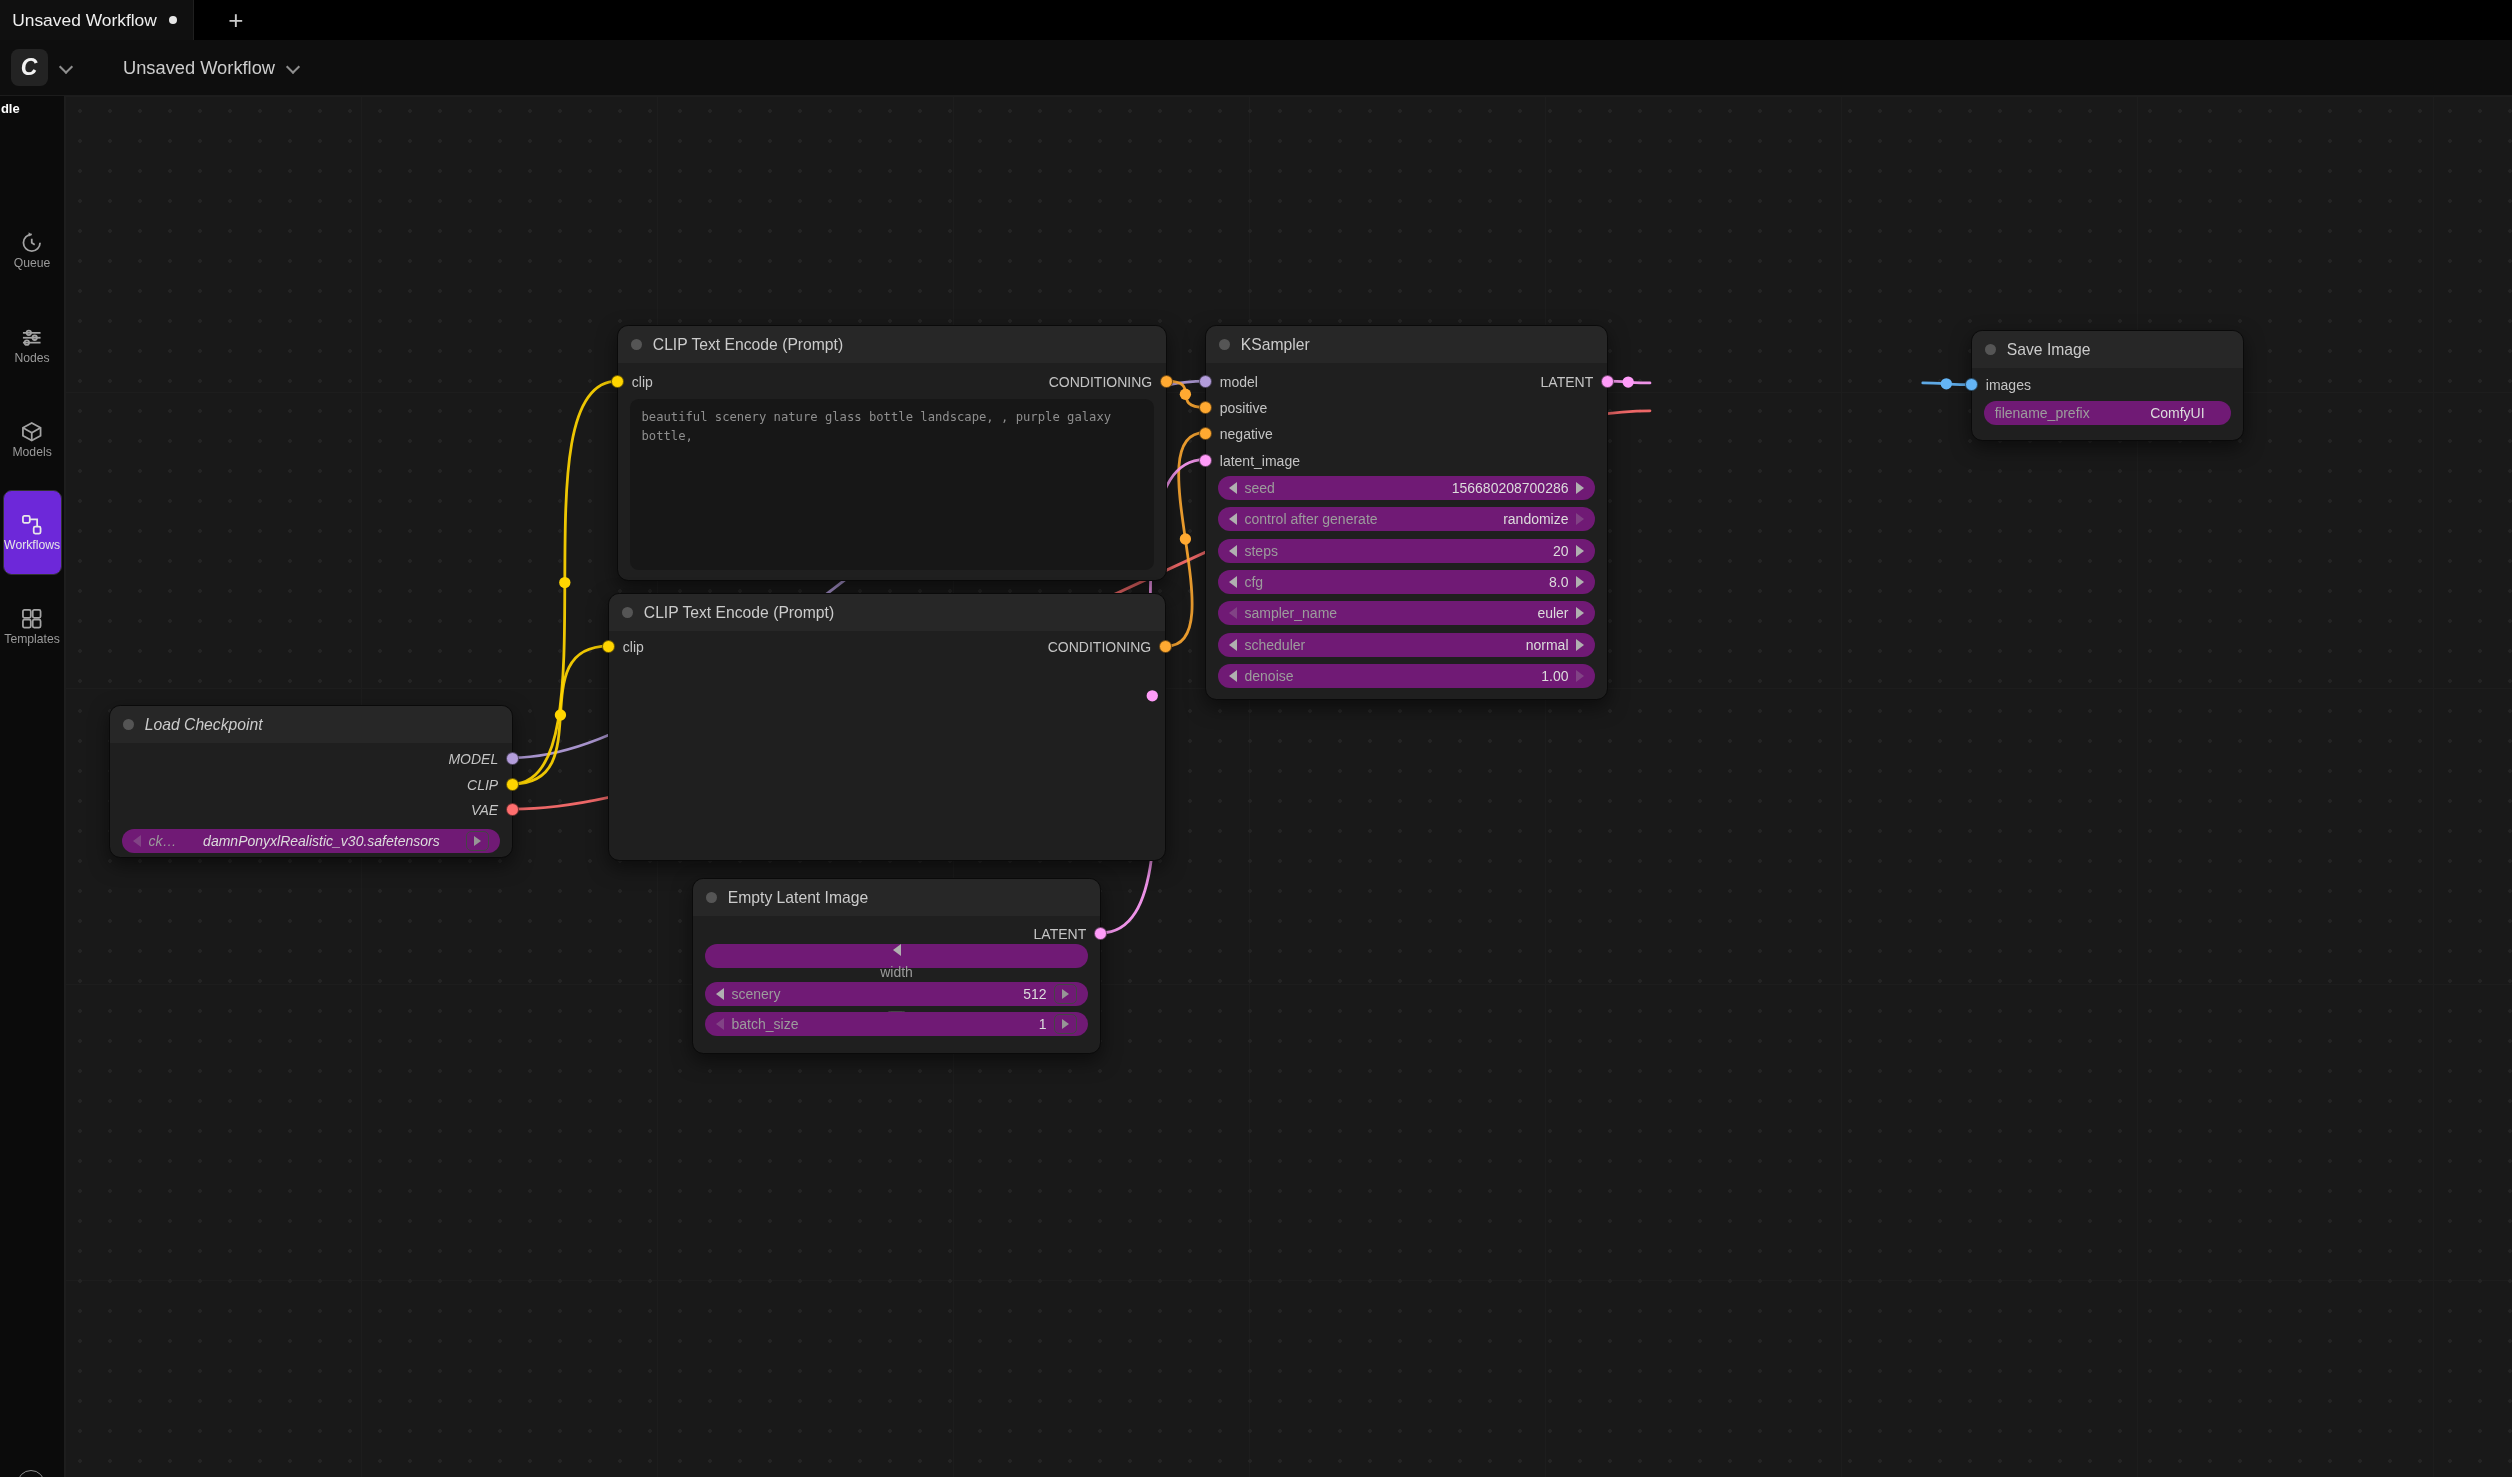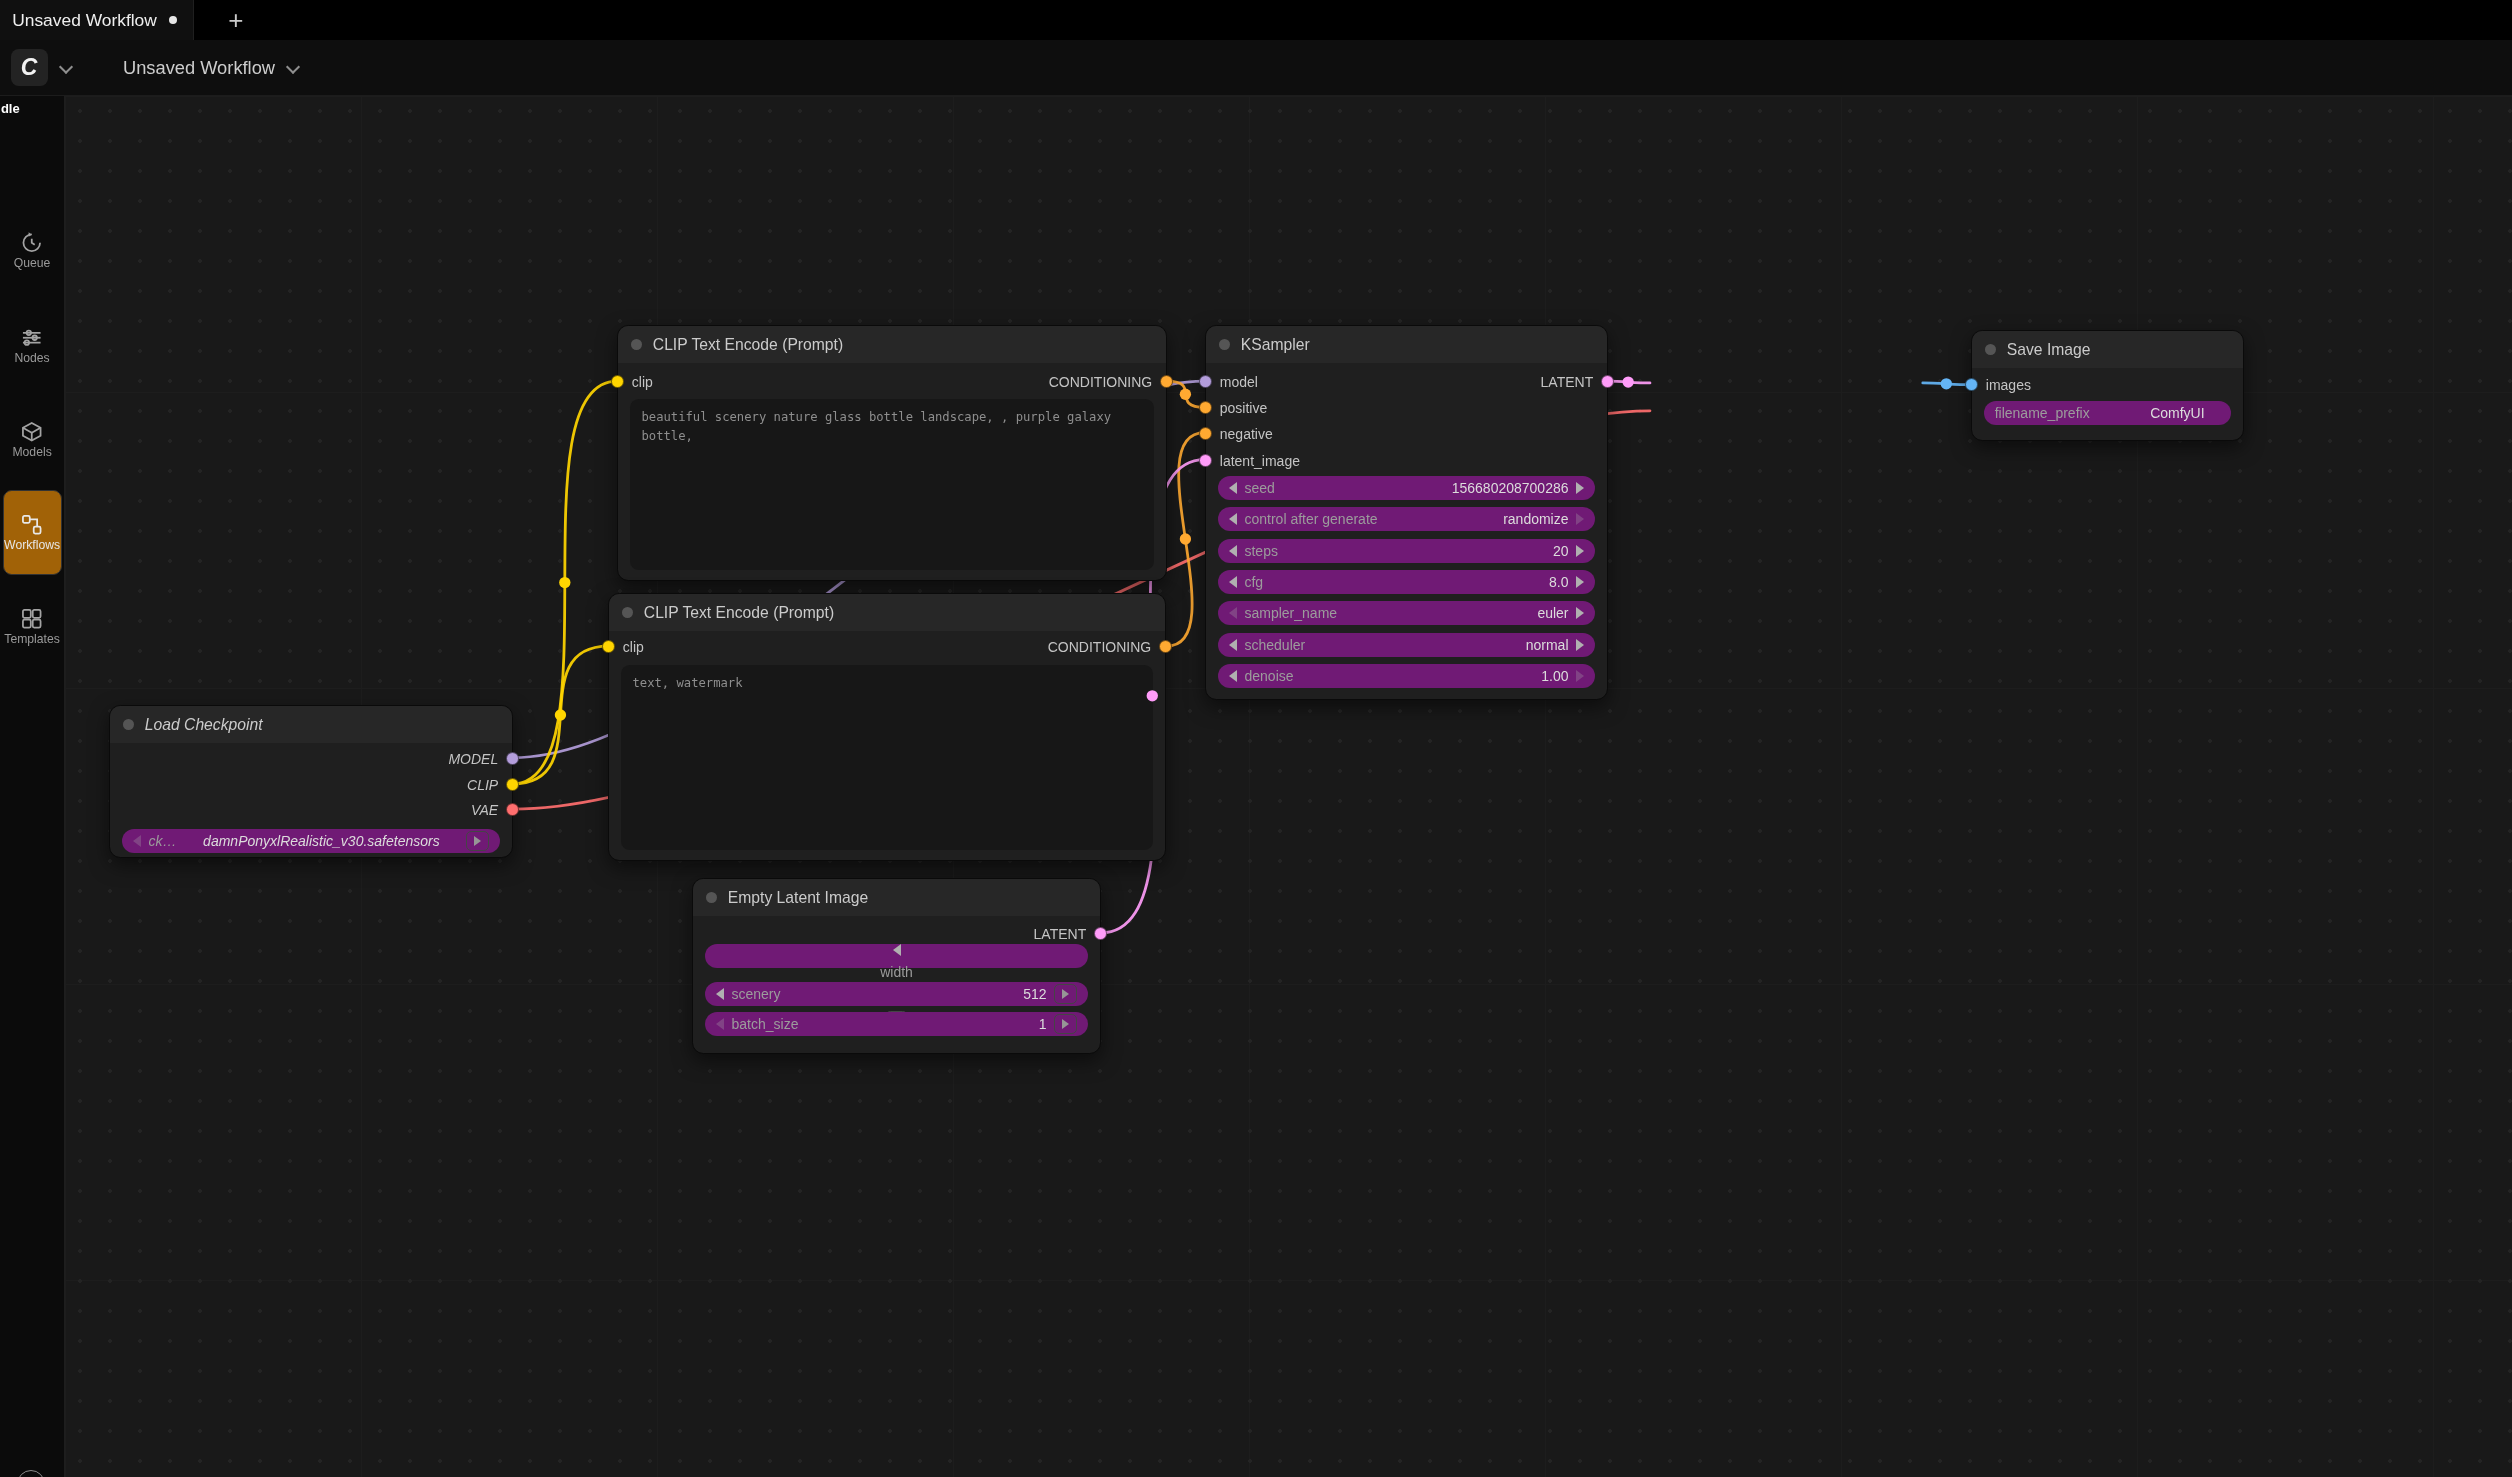--- a/index.html
+++ b/index.html
@@ -19,21 +19,21 @@
   .chev { width:9.6px; height:9.6px; border-right:2.2px solid #8f8f8f; border-bottom:2.2px solid #8f8f8f; transform:rotate(45deg) translateY(-1.7px); flex:none; }
   .wfname-wrap { display:flex; align-items:center; gap:12.2px; margin-left:31px; padding:7px 10.5px; border-radius:7px; }
   .wfname { color:#cdcdcd; font-size:18.3px; }
 
   .status-text { position:absolute; left:0.9px; top:101px; z-index:12; color:#fff; font-size:13px; font-weight:bold; }
 
   
   .sidebar { position:absolute; left:0; top:96px; width:65px; height:1382px; background:#0b0b0b; border-right:0.9px solid #1e1e1e; z-index:11; }
   .side-item { position:absolute; left:2.6px; width:59px; height:85px; display:flex; flex-direction:column; align-items:center; justify-content:center; gap:2px; border-radius:8.7px; color:#9a9a9a; }
   .side-item svg { stroke:#a3a3a3; }
-  .side-item.active { background:#a16207; border:0.9px solid #323232; color:#e6e6e6; }
+  .side-item.active { background:#6d28d9; border:0.9px solid #323232; color:#e6e6e6; }
   .side-item.active svg { stroke:#e8e8e8; }
   .side-label { font-size:12.2px; }
   .help-circle { position:absolute; left:16.6px; top:1374px; width:28px; height:28px; border:1.7px solid #8a8a8a; border-radius:50%; color:#a8a8a8; font-size:15.7px; display:flex; align-items:center; justify-content:center; }
 
   
   .canvas { position:absolute; left:65px; top:96px; width:2448px; height:1382px; z-index:0;
     background-color:#191919;
     background-image:
       radial-gradient(circle, #242424 1.6px, transparent 1.7px),
       linear-gradient(#1d1d1d 0.9px, transparent 0.9px),
@@ -134,21 +134,20 @@
       <span>CLIP Text Encode (Prompt)</span>
     </div>
     <div class="slot in" style="top:44px;">
       <span class="port" style="background: rgb(255, 213, 0);"></span>
       <span>clip</span>
     </div>
     <div class="slot out" style="top:44px;">
       <span class="port" style="background: rgb(255, 169, 49);"></span>
       <span>CONDITIONING</span>
     </div>
-    <div class="prompt-area" style="top:71px; height:185px;">text, watermark</div>
   </div>
 
   <div class="node" style="left:1205px; top:325px; width:403px; height:375px;">
     <div class="node-title">
       <span class="title-dot"></span>
       <span>KSampler</span>
     </div>
     <div class="slot in" style="top:47px;">
       <span class="port" style="background: rgb(179, 157, 219);"></span>
       <span>model</span>

